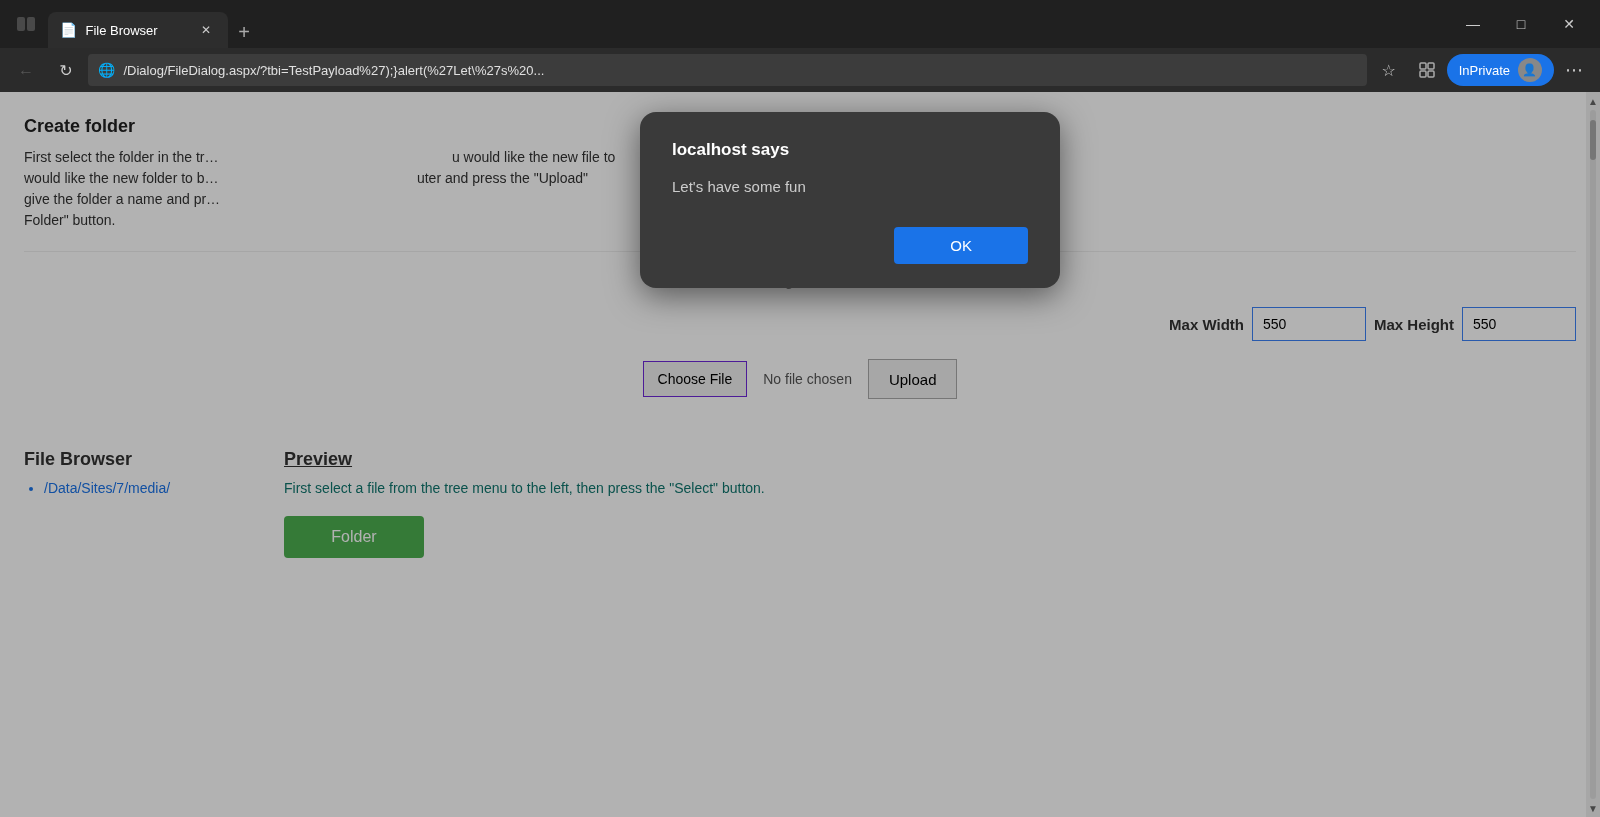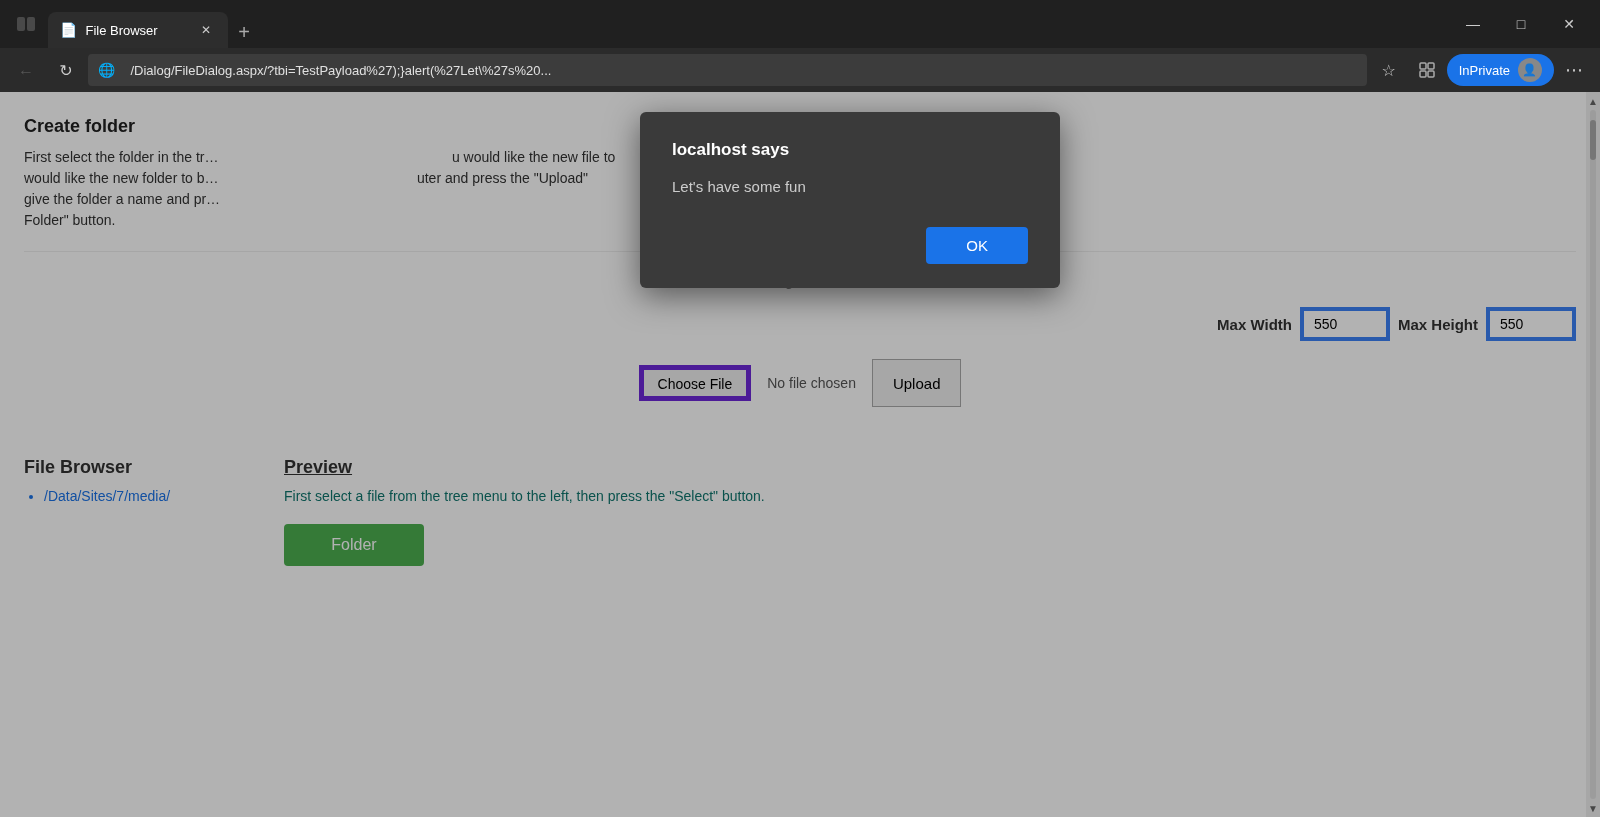--- a/index.html
+++ b/index.html
@@ -102,21 +102,20 @@
       gap: 8px;
     }
     .globe-icon { color: #aaa; font-size: 14px; }
     .address-text {
       flex: 1;
       color: #e0e0e0;
       font-size: 13px;
       white-space: nowrap;
       overflow: hidden;
       text-overflow: ellipsis;
-      margin-left: 7px;
     }
     .nav-actions {
       display: flex; gap: 2px; align-items: center;
     }
     .nav-action-btn {
       width: 36px; height: 36px;
       display: flex; align-items: center; justify-content: center;
       color: #ccc; font-size: 16px;
       border-radius: 4px;
       cursor: pointer;
@@ -229,51 +228,51 @@
       align-items: center;
       justify-content: flex-end;
       gap: 8px;
       margin-bottom: 18px;
     }
     .form-label {
       font-weight: bold;
       font-size: 15px;
     }
     .form-input {
-      border: 4px solid #3b82f6;
+      border: 1px solid #3b82f6;
       padding: 6px 10px;
       font-size: 14px;
-      width: 90px;
+      width: 114px;
       height: 34px;
     }
     .file-row {
       display: flex;
       align-items: center;
       justify-content: center;
       gap: 16px;
     }
     .choose-file-btn {
       background: #f0f0f0;
-      border: 5px solid #6d28d9;
+      border: 1px solid #6d28d9;
       padding: 6px 14px;
       font-size: 14px;
       cursor: pointer;
       height: 36px;
     }
     .no-file-text {
       color: #555;
       font-size: 14px;
     }
     .upload-btn {
       background: #f0f0f0;
       border: 1px solid #aaa;
       padding: 6px 20px;
       font-size: 15px;
       cursor: pointer;
-      height: 48px;
+      height: 40px;
     }
 
     .bottom-section {
       display: flex;
       margin-top: 30px;
       gap: 40px;
     }
     .file-browser-nav {
       min-width: 220px;
     }
@@ -320,21 +319,21 @@
       top: 0; left: 0; right: 0; bottom: 0;
       background: rgba(0,0,0,0.3);
       display: flex;
       align-items: flex-start;
       justify-content: center;
       padding-top: 20px;
       z-index: 100;
     }
     .modal-dialog {
       background: #3a3a3a;
-      border-radius: 6px;
+      border-radius: 16px;
       padding: 28px 32px 24px;
       min-width: 420px;
       max-width: 560px;
       box-shadow: 0 8px 32px rgba(0,0,0,0.5);
       position: relative;
       margin-left: 100px;
     }
     .modal-title {
       font-size: 17px;
       font-weight: bold;
@@ -347,21 +346,21 @@
       margin-bottom: 32px;
     }
     .modal-btn-row {
       display: flex;
       justify-content: flex-end;
     }
     .modal-ok-btn {
       background: #1a73e8;
       color: white;
       border: none;
-      padding: 10px 40px;
+      padding: 10px 56px;
       font-size: 15px;
       font-weight: 500;
       border-radius: 4px;
       cursor: pointer;
     }
   </style>
 </head>
 <body>
 
 <div class="browser-frame">

